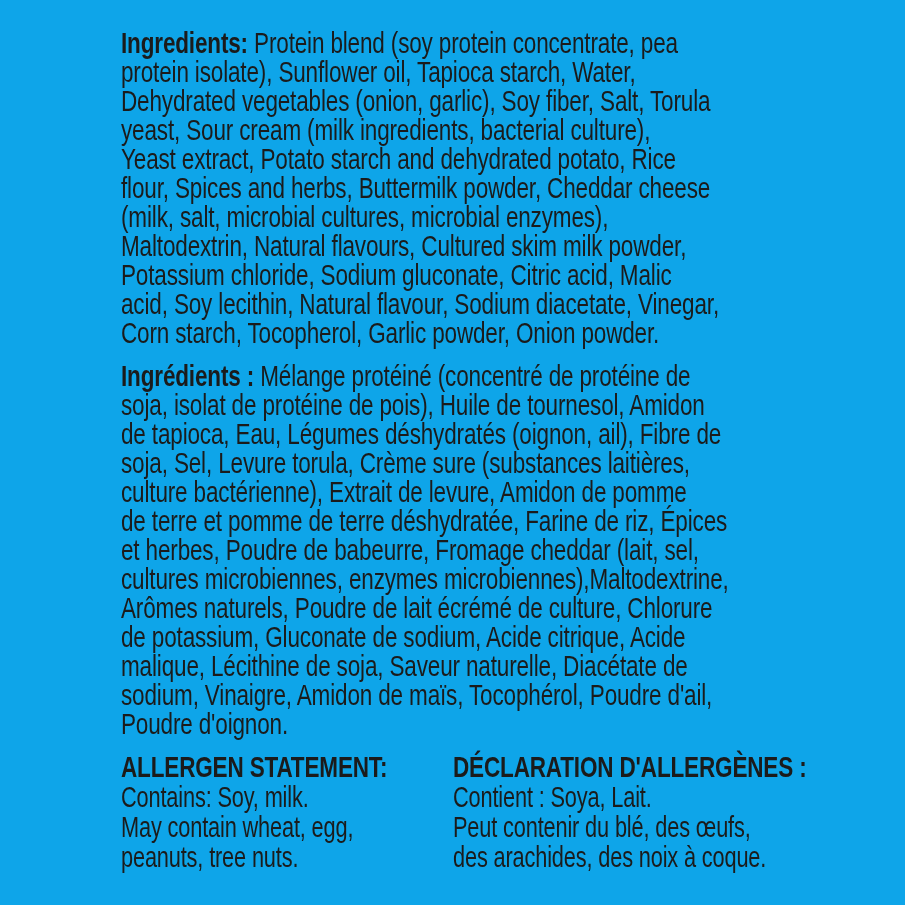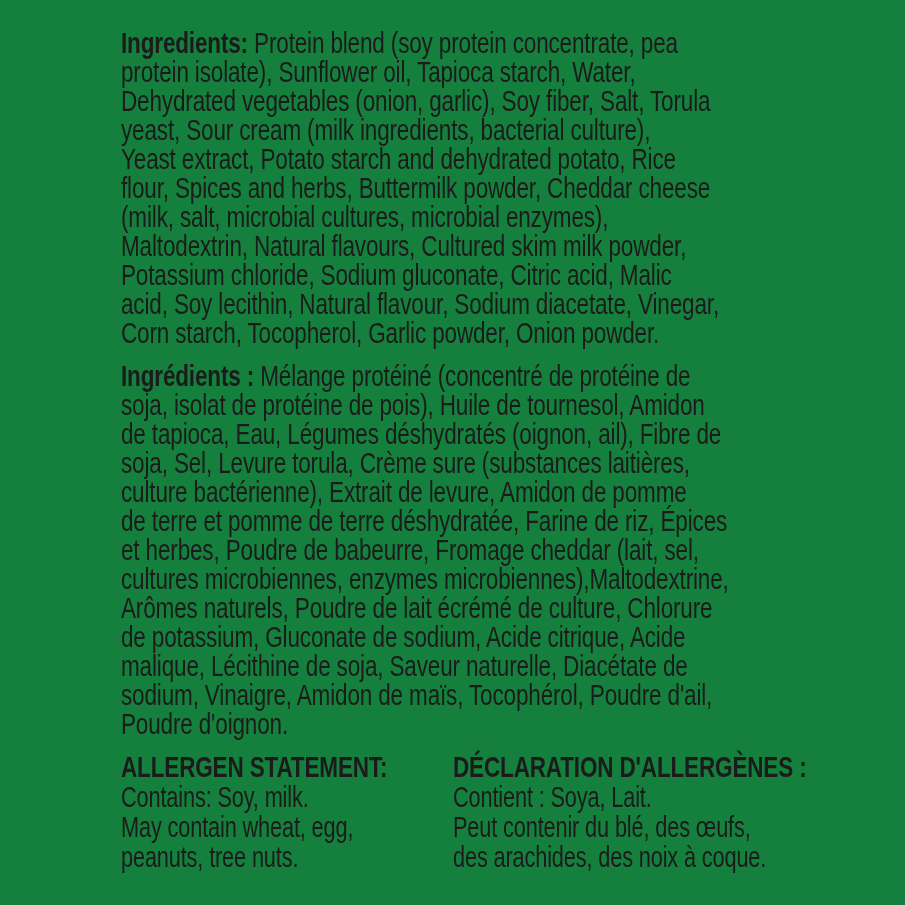--- a/index.html
+++ b/index.html
@@ -5,21 +5,21 @@
 <style>
   html, body {
     margin: 0;
     padding: 0;
     background: #ffffff;
   }
   .sheet {
     position: relative;
     width: 905px;
     height: 905px;
-    background: #15803d;
+    background: #0ea5e9;
     overflow: hidden;
     color: #1b1b1b;
     font-family: "Liberation Sans", sans-serif;
   }
   
   .para {
     position: absolute;
     width: 900px;
     transform: scaleX(0.75);
     transform-origin: 0 0;

